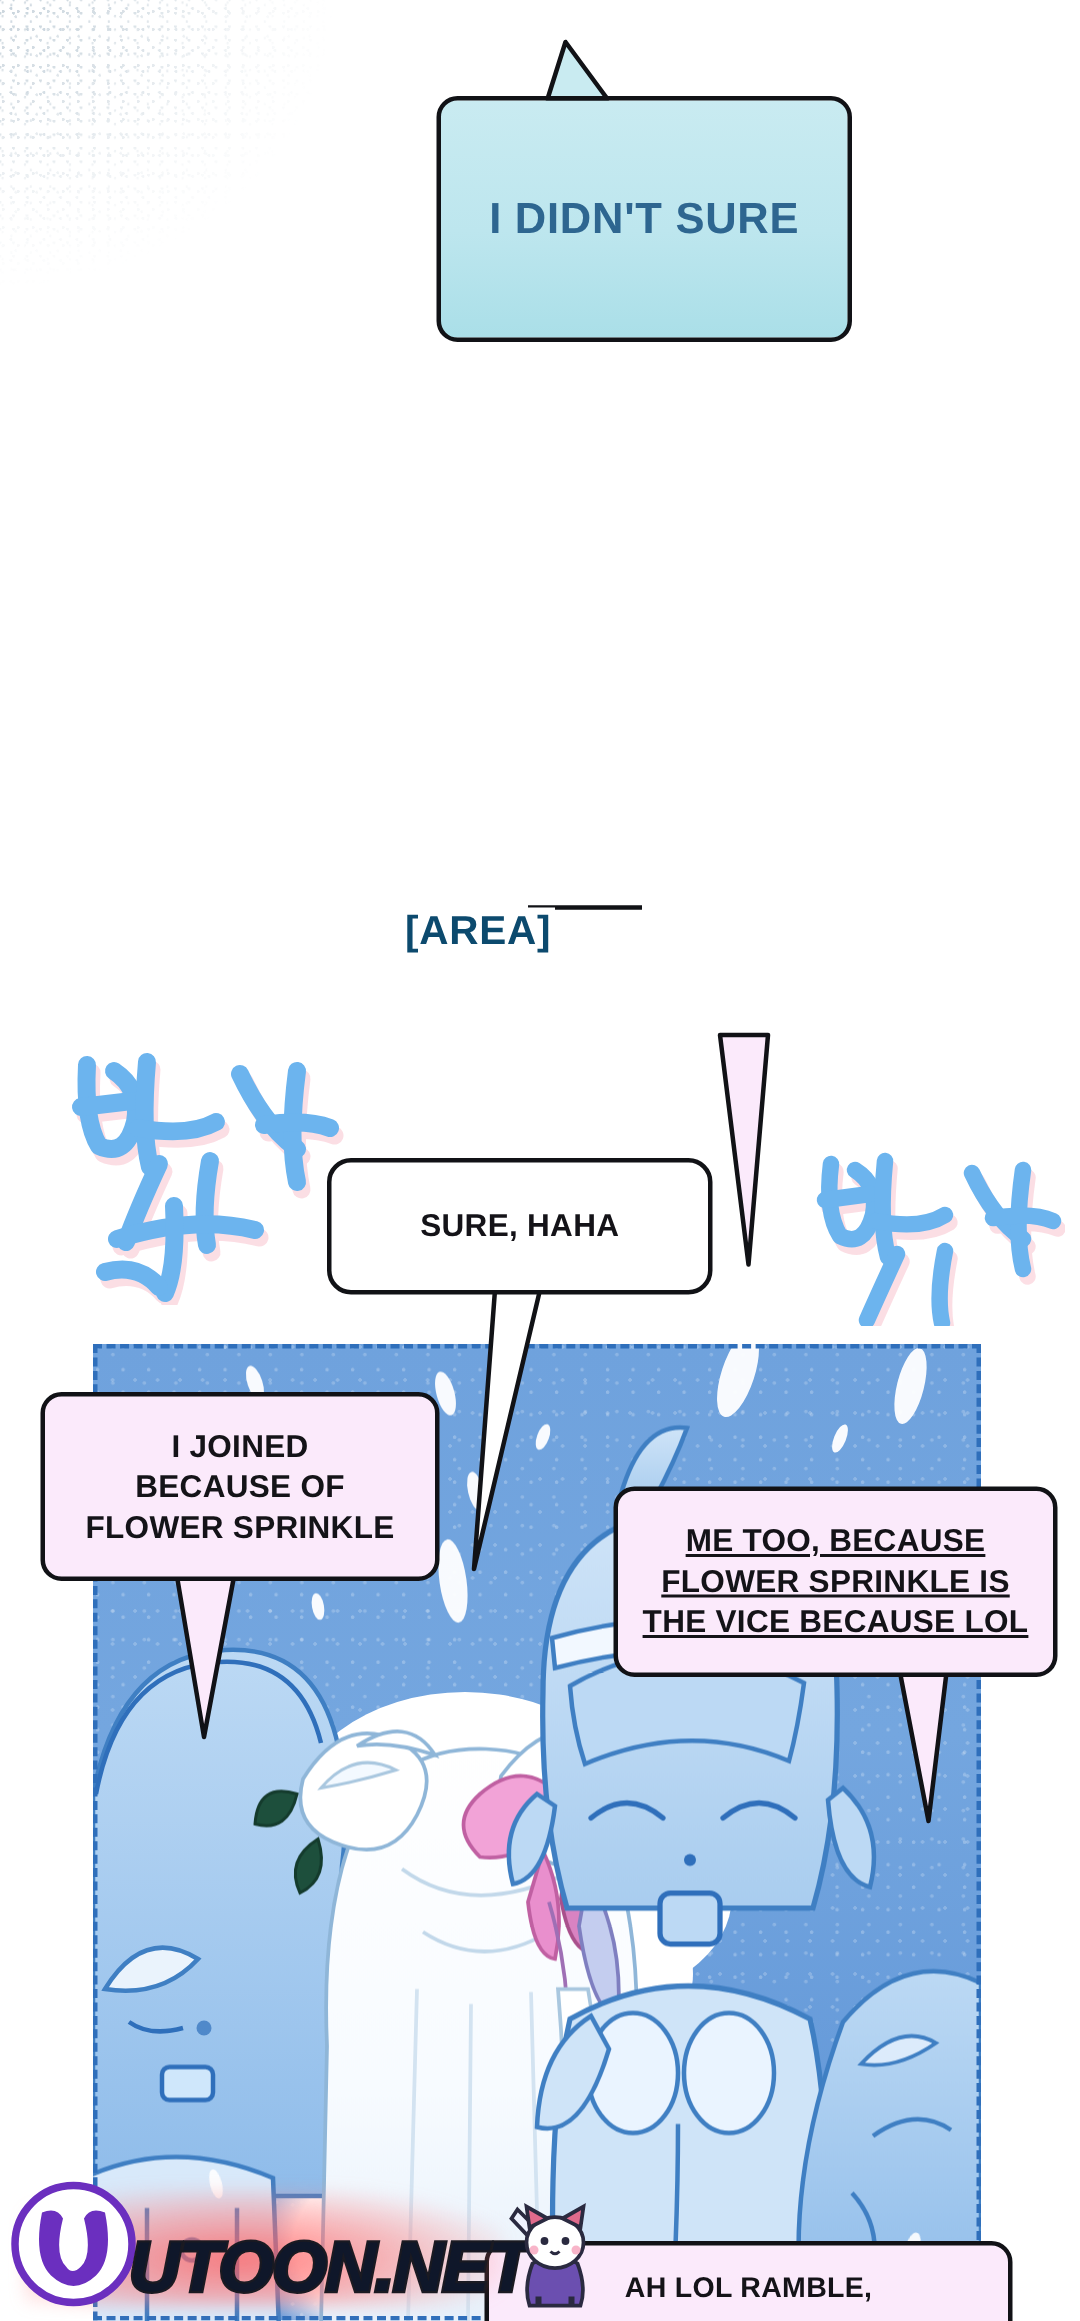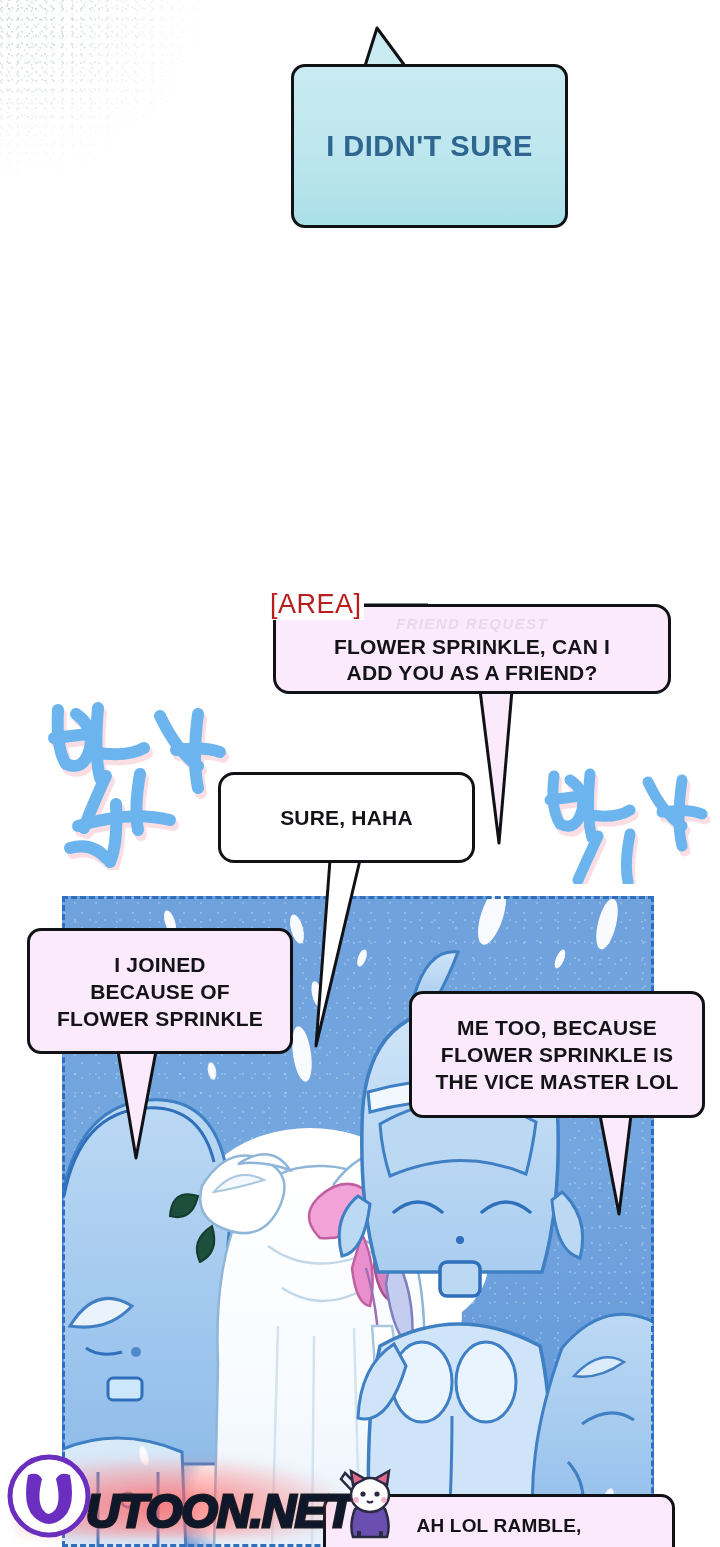--- a/index.html
+++ b/index.html
@@ -108,40 +108,40 @@
   }
   #b-joined .line{ font-size:21px; color:#141318; line-height:27px; }
 
   
   #b-metoo{
     left:409px; top:991px;
     width:296px; height:127px;
     background:#fbeafb;
     border-radius:14px;
   }
-  #b-metoo .line{ font-size:21px; color:#141318; line-height:27px; }
+  #b-metoo .line{ font-size:21px; color:#141318; line-height:27px;text-decoration:underline; }
 
   
   #b-ramble{
     left:323px; top:1494px;
     width:352px; height:120px;
     background:#fbeafb;
     border-radius:14px;
     justify-content:flex-start;
     padding-top:14px;
   }
   #b-ramble .line{ font-size:19px; color:#141318; line-height:30px; }
 
   
   #area-tag{
     position:absolute;
-    left:268px; top:589px;
+    left:268px; top:605px;
     font-size:27px;
-    font-weight:normal;
-    color:#b91c1c;
+    font-weight:bold;
+    color:#0c4a6e;
     letter-spacing:.5px;
     z-index:34;
     background:#fff;
     padding:0 2px;
   }
 
   
   .tails{
     position:absolute; left:0; top:0;
     width:720px; height:1547px;
@@ -419,40 +419,35 @@
 
     <path d="M352 605 L428 605" stroke="#111216" stroke-width="3" fill="none"></path>
   </svg>
 
   <div class="bubble" id="b-didnt">
     <div class="line">I DIDN'T SURE</div>
   </div>
 
   <div id="area-tag">[AREA]</div>
 
-  <div class="bubble" id="b-friend">
-    <div class="tiny">FRIEND REQUEST</div>
-    <div class="line">FLOWER SPRINKLE, CAN I</div>
-    <div class="line">ADD YOU AS A FRIEND?</div>
-  </div>
 
   <div class="bubble" id="b-sure">
     <div class="line">SURE, HAHA</div>
   </div>
 
   <div class="bubble" id="b-joined">
     <div class="line">I JOINED</div>
     <div class="line">BECAUSE OF</div>
     <div class="line">FLOWER SPRINKLE</div>
   </div>
 
   <div class="bubble" id="b-metoo">
     <div class="line">ME TOO, BECAUSE</div>
     <div class="line">FLOWER SPRINKLE IS</div>
-    <div class="line">THE VICE MASTER LOL</div>
+    <div class="line">THE VICE BECAUSE LOL</div>
   </div>
 
   <div class="bubble" id="b-ramble">
     <div class="line">AH LOL RAMBLE,</div>
     <div class="line">CLOSE YOUR EYES</div>
   </div>
 
   <div id="watermark">
     <div id="wm-glow"></div>
 

